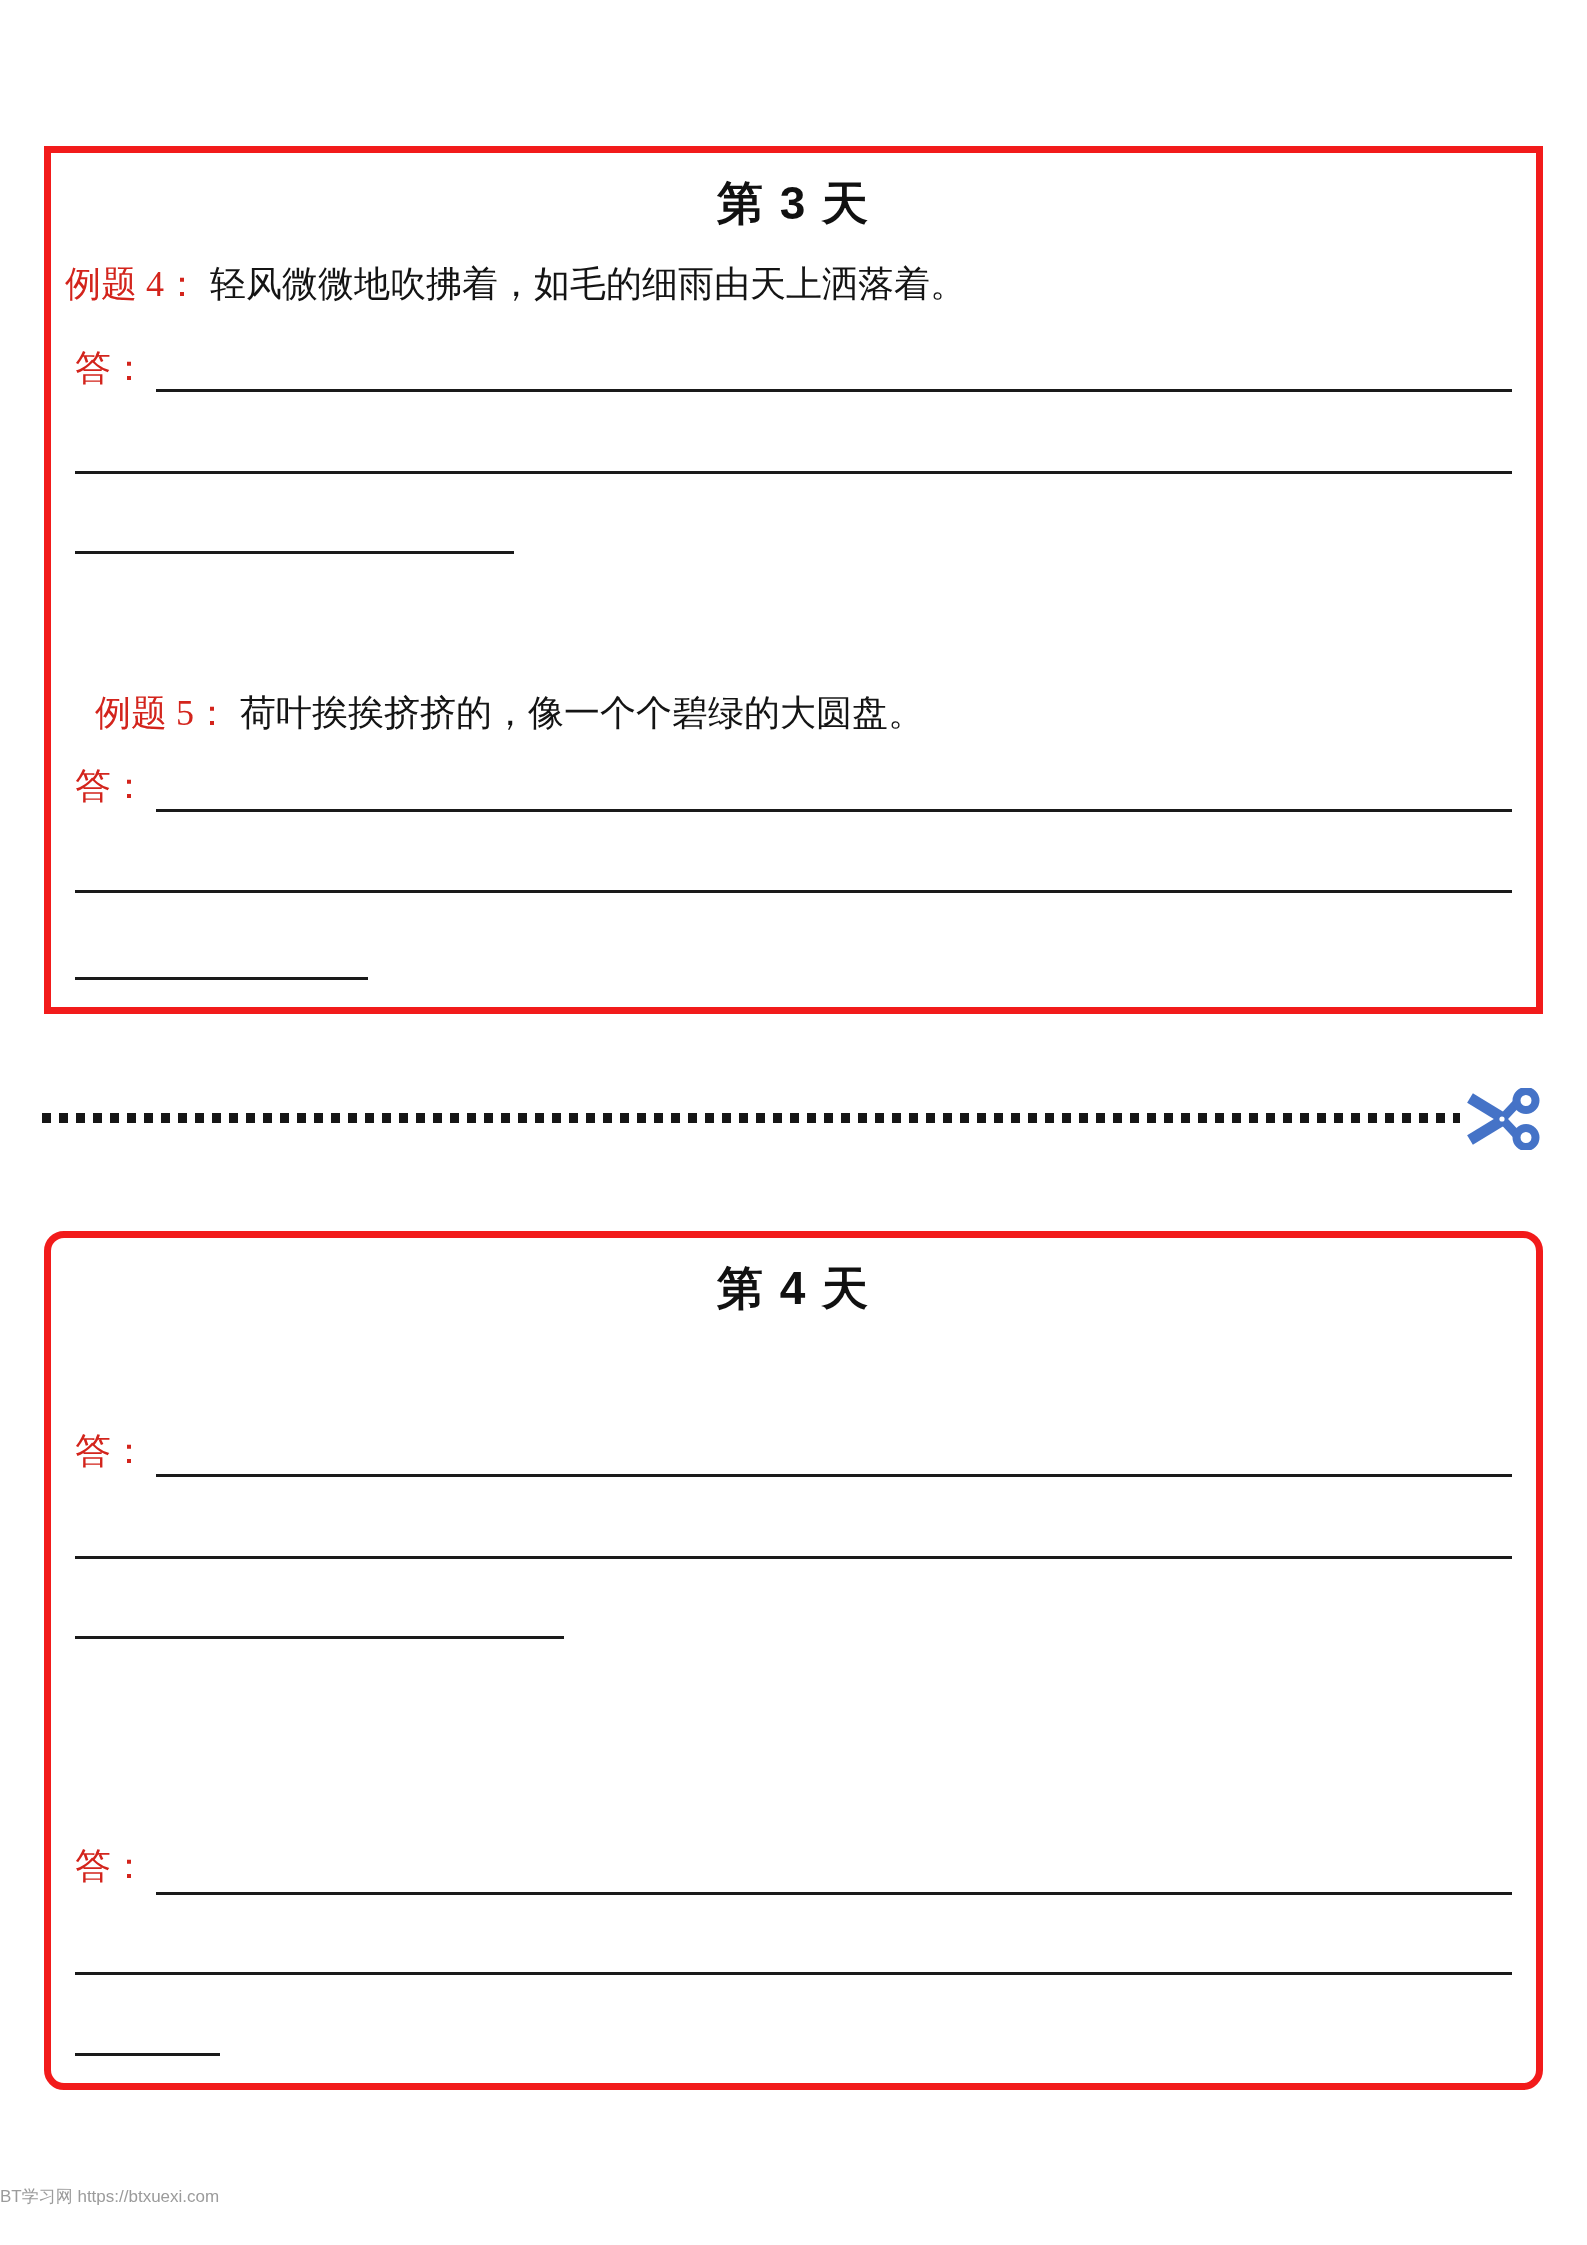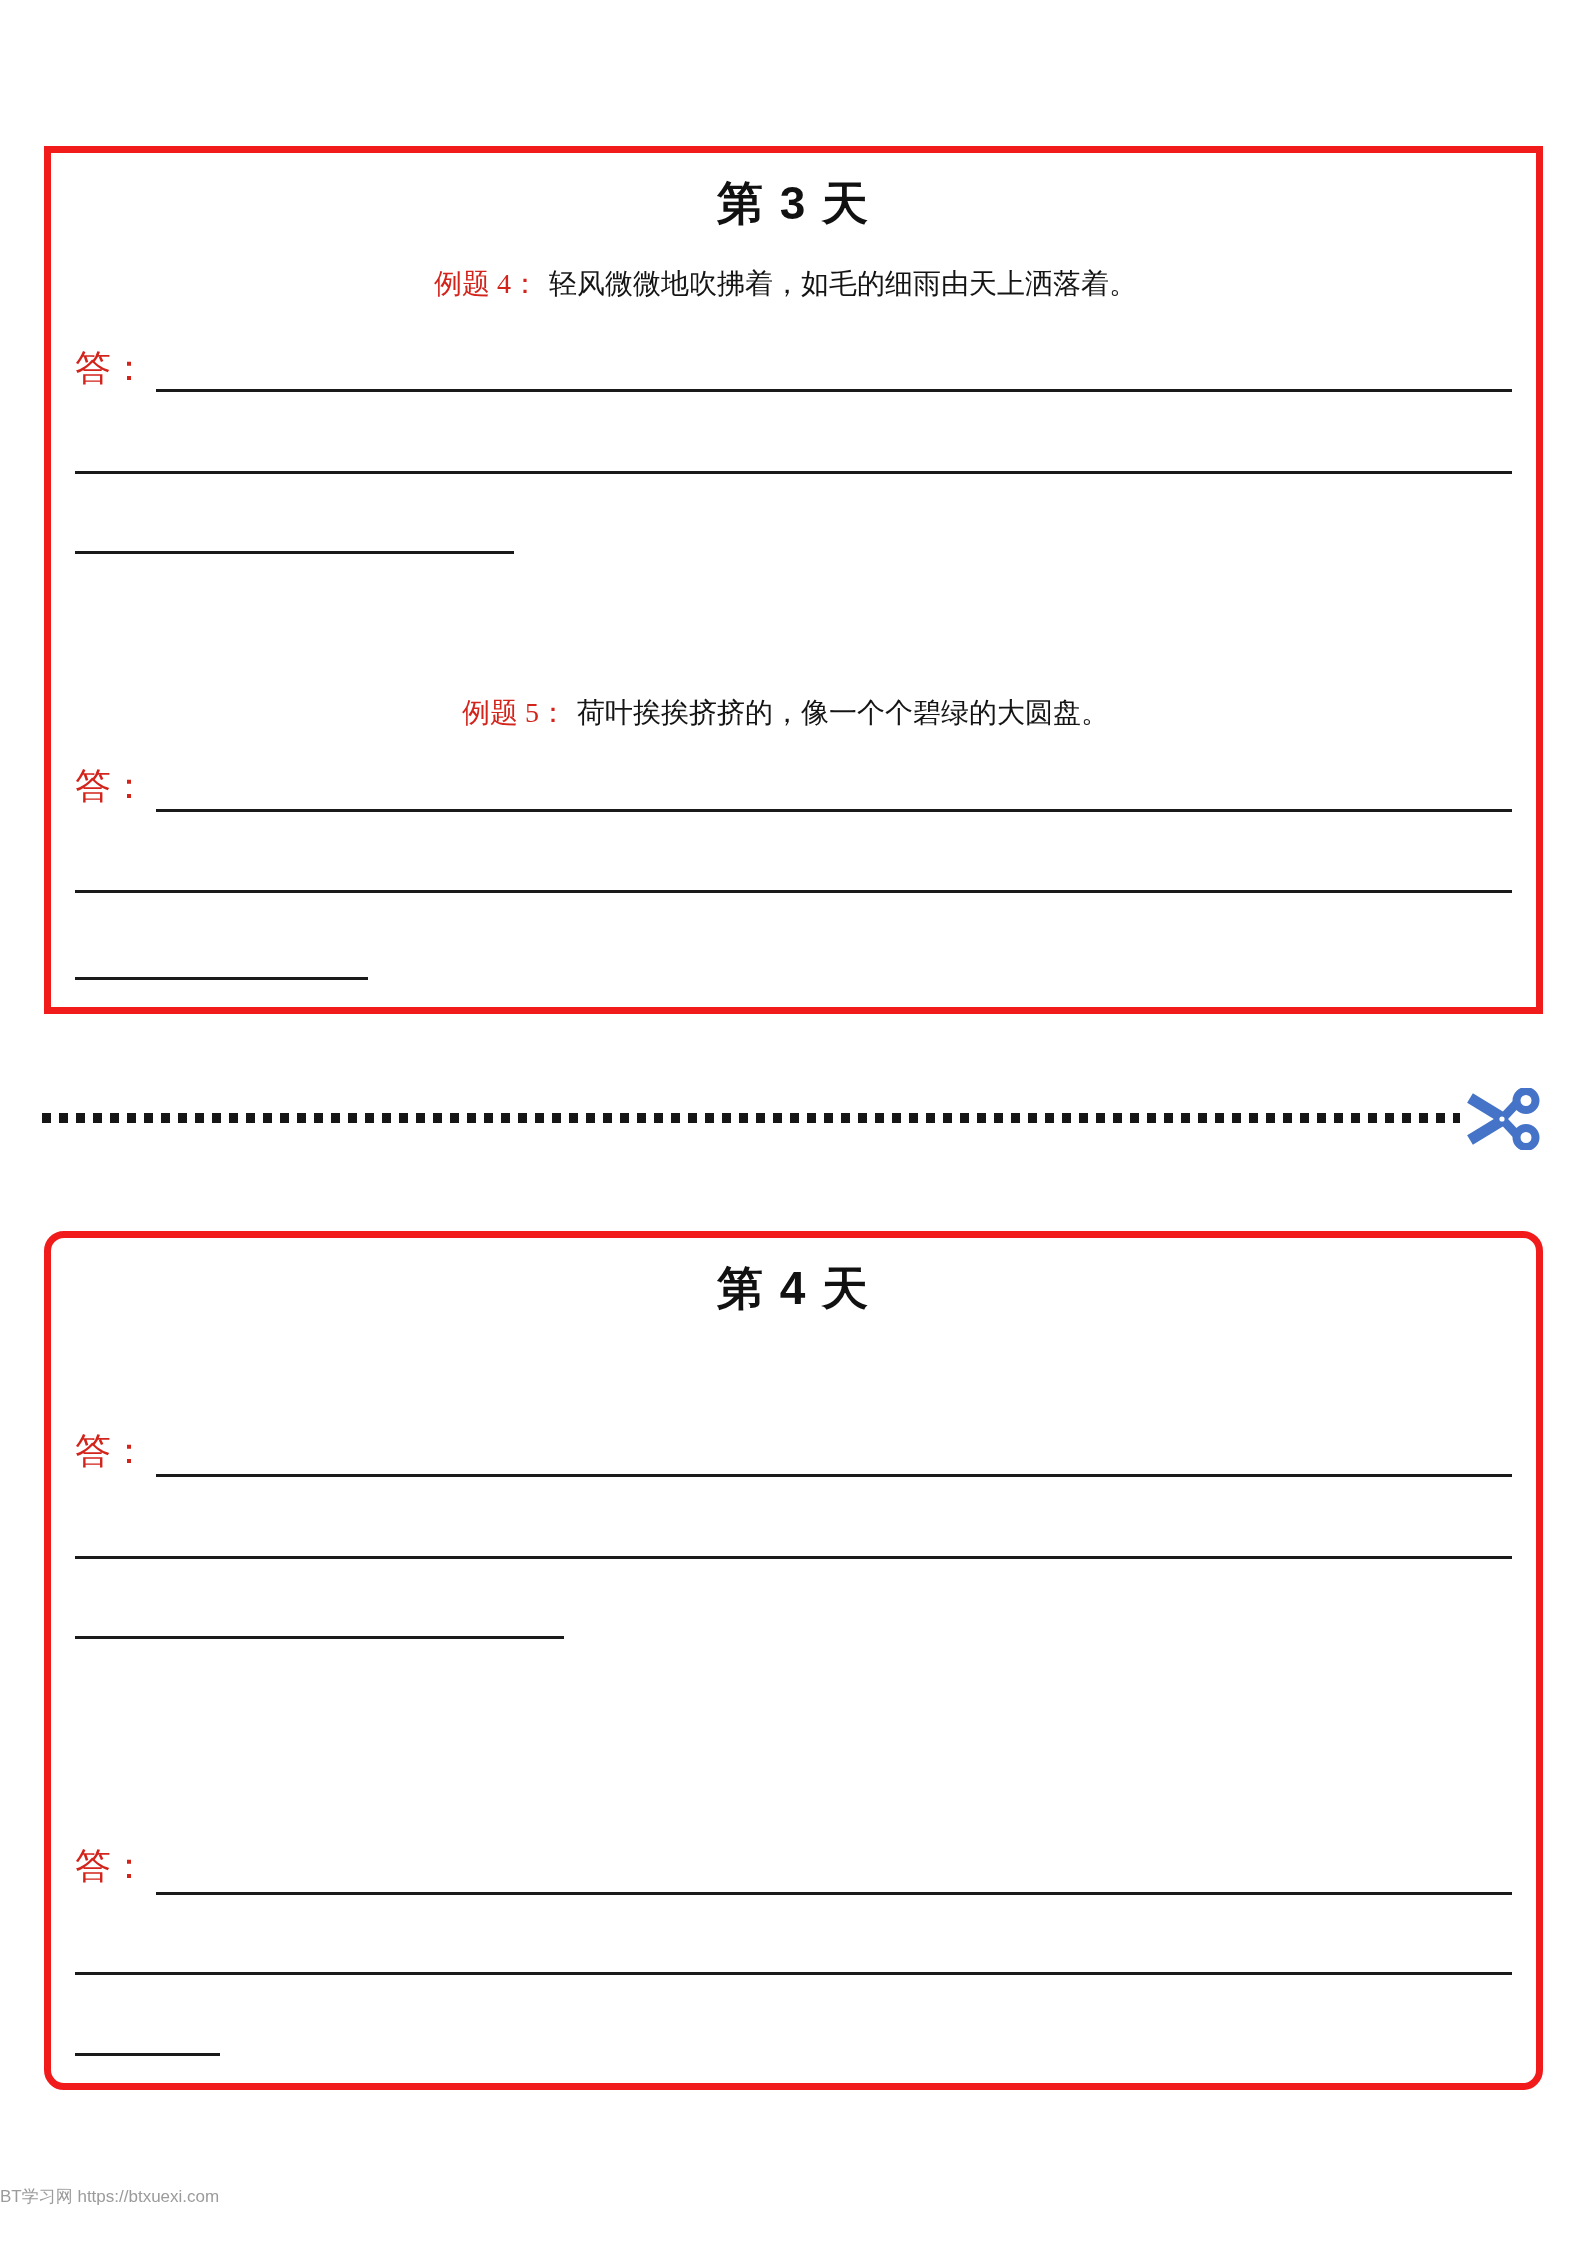--- a/index.html
+++ b/index.html
@@ -12,36 +12,36 @@
     border:7px solid #f21b1b;background:#ffffff;box-sizing:border-box;
   }
   .panel-day3{top:146px;height:868px;}
   .panel-day4{top:1231px;height:859px;border-radius:20px;}
   .day-title{
     position:absolute;left:0;top:24px;width:100%;text-align:center;
     font-family:"Liberation Sans","DejaVu Sans",sans-serif;
     font-weight:700;font-size:46px;line-height:52px;color:#111111;letter-spacing:2px;
   }
   .problem-line{
-    position:absolute;left:14px;right:30px;font-size:28px;line-height:42px;white-space:nowrap;text-align:center;
+    position:absolute;left:14px;right:30px;font-size:36px;line-height:42px;white-space:nowrap;
   }
   .example-label{color:#d3241c;margin-right:10px;}
   .sentence{color:#141414;}
   .answer-label{
     position:absolute;left:24px;font-size:36px;line-height:42px;color:#d3241c;
   }
   .answer-line{
     position:absolute;height:3px;background:#1a1a1a;
   }
   
   .p1-ex{top:110px;}  .p1-ans{top:194px;}
   .p1-l1{left:105px;top:236px;width:1356px;}
   .p1-l2{left:24px;top:318px;width:1437px;}
   .p1-l3{left:24px;top:398px;width:439px;}
-  .p2-ex{top:539px;}  .p2-ans{top:612px;}
+  .p2-ex{top:539px;margin-left:30px;}  .p2-ans{top:612px;}
   .p2-l1{left:105px;top:656px;width:1356px;}
   .p2-l2{left:24px;top:737px;width:1437px;}
   .p2-l3{left:24px;top:824px;width:293px;}
   
   .p3-ex{top:110px;}  .p3-ans{top:192px;}
   .p3-l1{left:105px;top:236px;width:1356px;}
   .p3-l2{left:24px;top:318px;width:1437px;}
   .p3-l3{left:24px;top:398px;width:489px;}
   .p4-ex{top:537px;}  .p4-ans{top:607px;}
   .p4-l1{left:105px;top:654px;width:1356px;}

